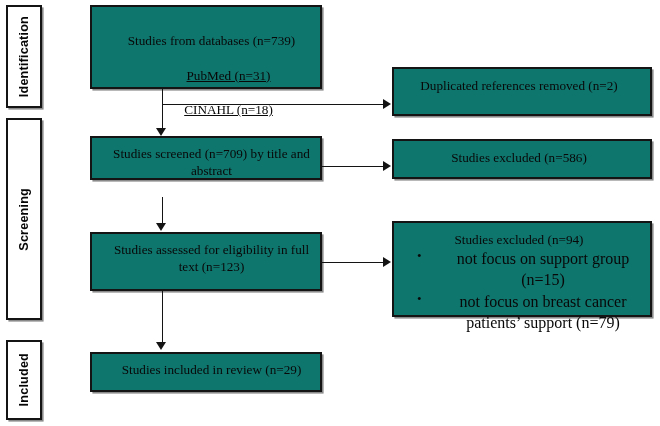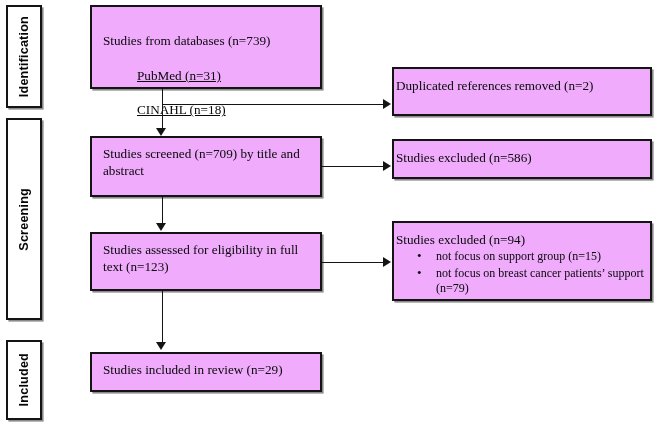--- a/index.html
+++ b/index.html
@@ -14,23 +14,24 @@
     width:660px;
     height:426px;
     background:#ffffff;
     overflow:hidden;
   }
 
   
   .box{
     position:absolute;
     box-sizing:border-box;
-    background:#f0abfc;
+    background:#0f766e;
     border:2.4px solid #141414;
     box-shadow:2px 2px 0 -0.4px #8a8a8a;
+    text-align:center;
   }
   .box .txt{
     display:block;
     font-family:"Liberation Serif", serif;
     font-size:13.2px;
     line-height:1.31;
     color:#080808;
     white-space:pre-line;
   }
 
@@ -55,46 +56,46 @@
     transform:rotate(180deg);
     white-space:nowrap;
   }
 
   
   .mid{ left:90px; width:232px; }
   .mid .txt{ padding:7px 0 0 11px; }
 
   #box-sources{ top:5px;  height:84px; }
   #box-sources .txt{ padding-top:8px; }
-  #box-screened{ top:136px; height:61px; }
+  #box-screened{ top:136px; height:44px; }
   #box-eligibility{ top:232px; height:59px; }
   #box-included{ top:352px; height:40px; }
 
   
   .src-line1{ display:block; }
   .src-sub{ display:block; padding-left:34px;text-decoration:underline; }
 
   
   .right{ left:392px; width:260px; }
   .right .txt{ padding:8px 8px 0 2px; }
 
   #box-dupes{ top:67px;  height:49px; }
   #box-excl-586{ top:139px; height:40px; }
-  #box-excl-94{ top:221px; height:80px; }
+  #box-excl-94{ top:221px; height:96px; }
 
   
   ul.bullets{
     margin:1px 0 0 0;
     padding:0 0 0 23px;
     list-style:none;
   }
   ul.bullets li{
     position:relative;
     font-family:"Liberation Serif", serif;
-    font-size:12px;
+    font-size:16px;
     line-height:1.30;
     color:#080808;
     padding-left:19px;
     margin-top:1px;
   }
   ul.bullets li::before{
     content:"\2022";
     position:absolute;
     left:0;
     top:-1px;

